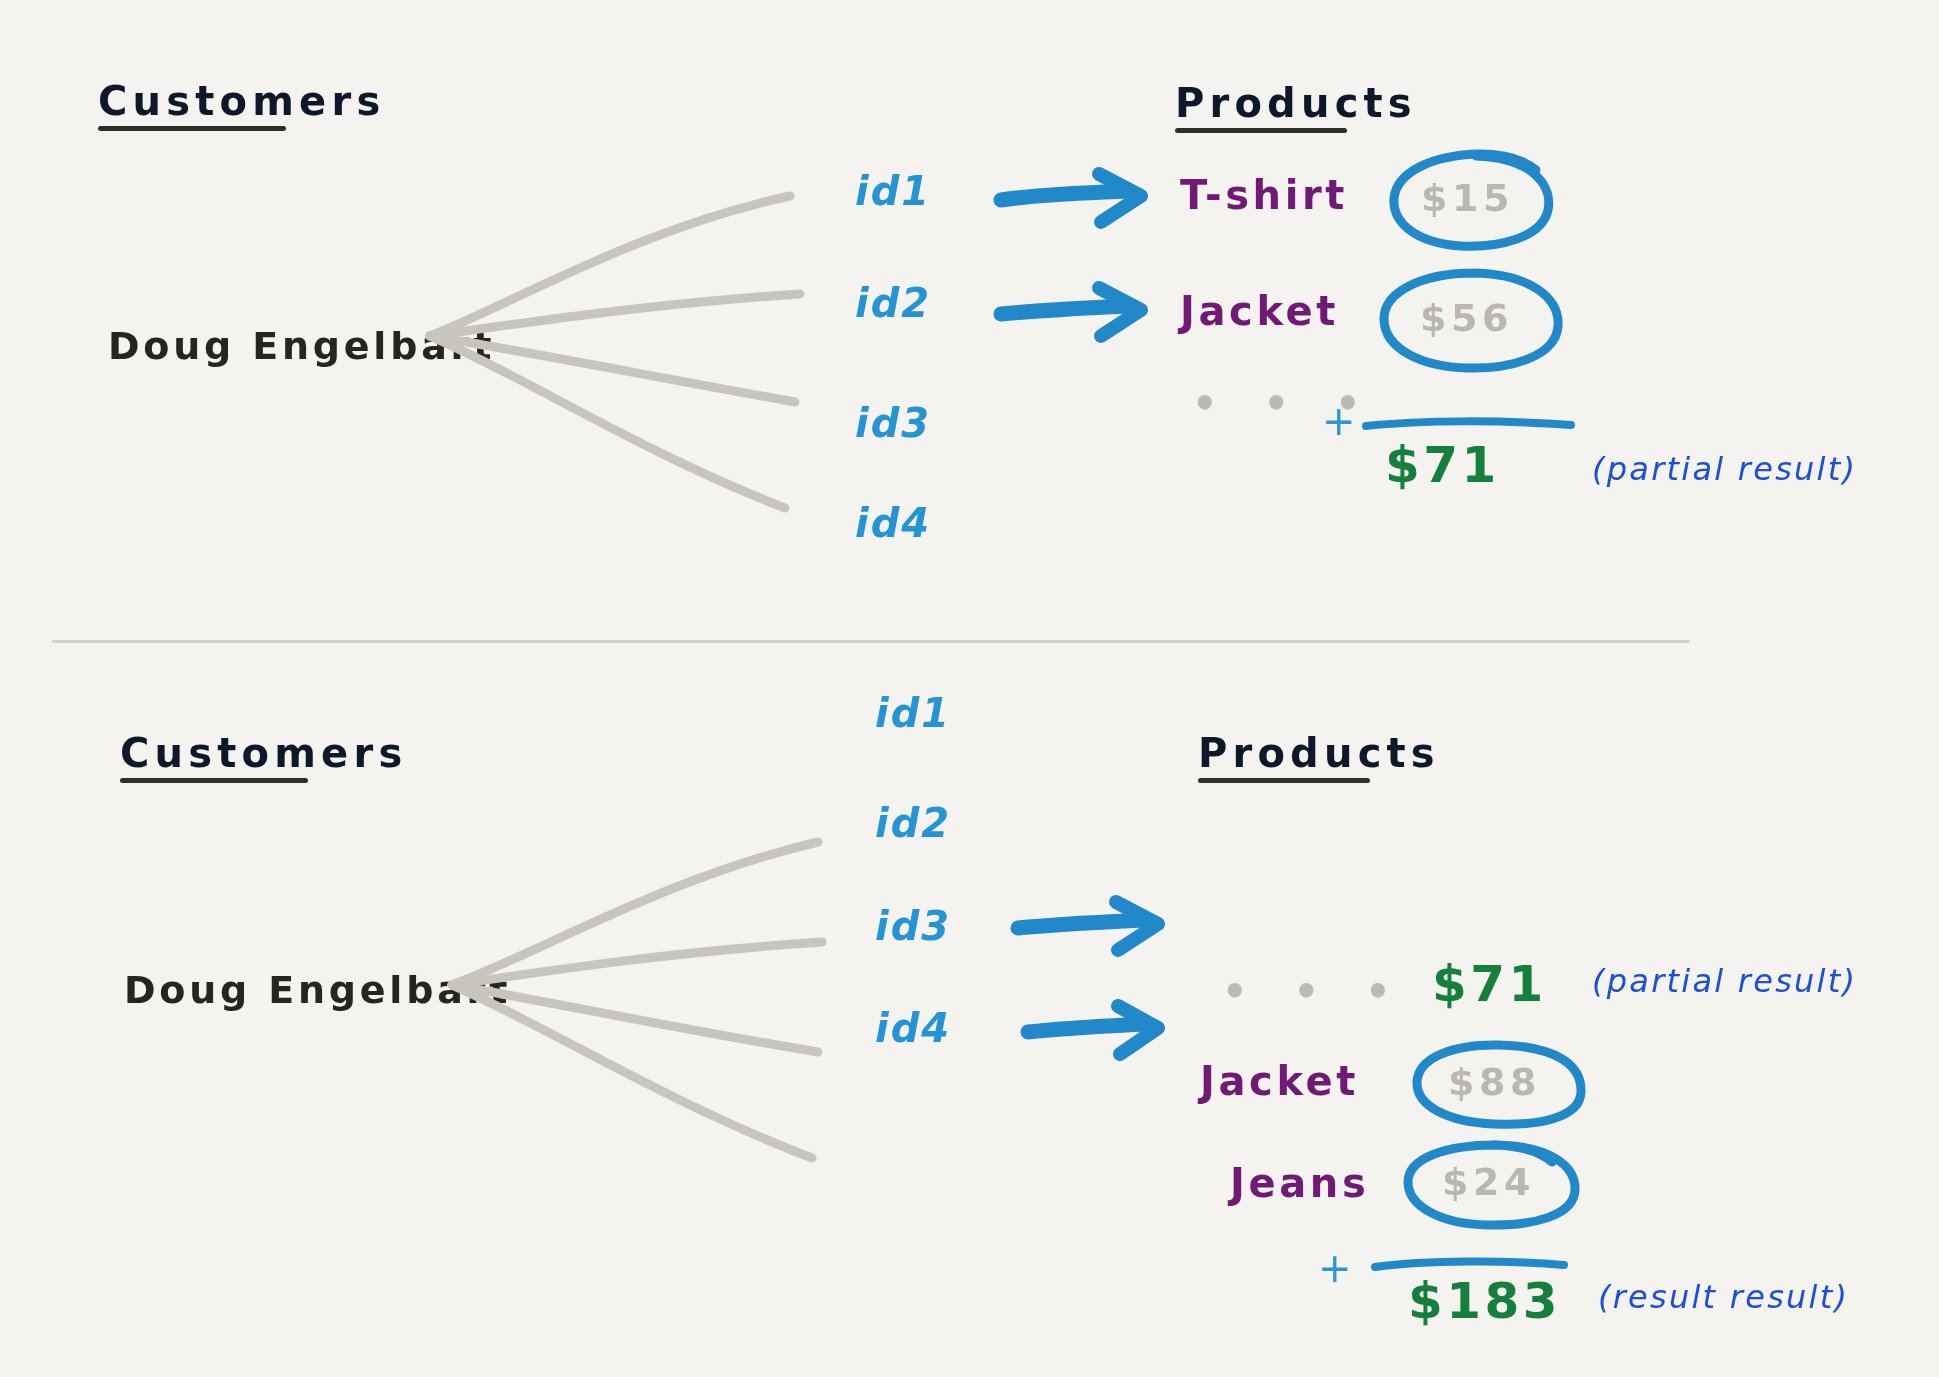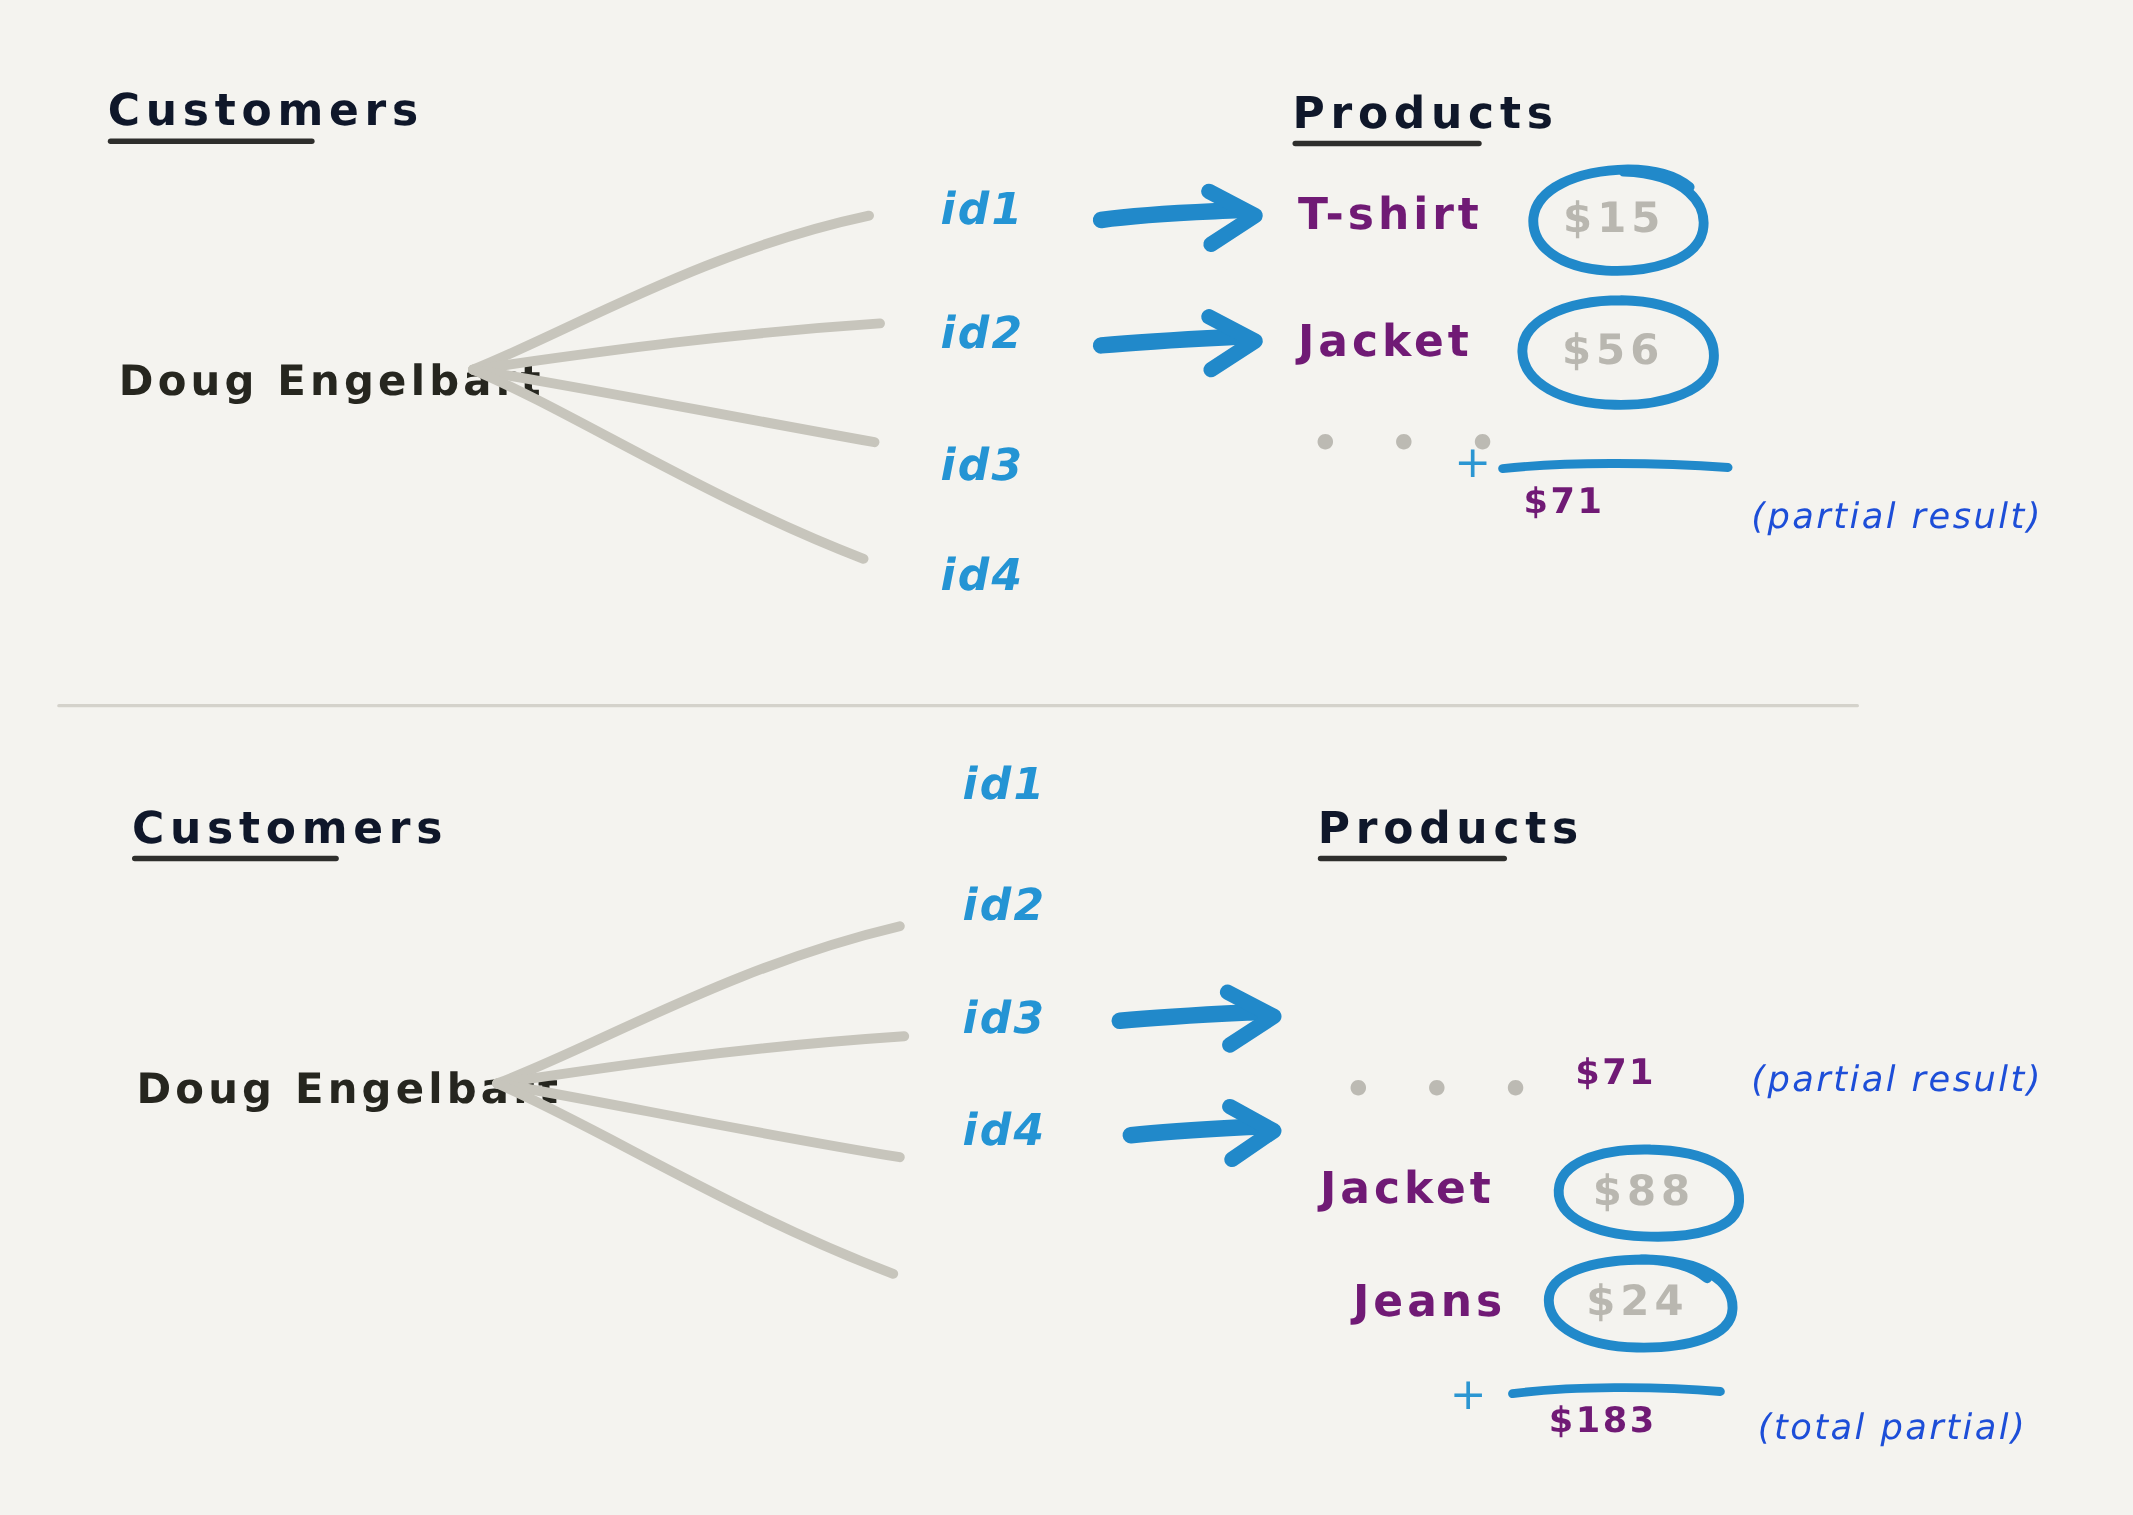--- a/index.html
+++ b/index.html
@@ -45,22 +45,22 @@
     color:#701a75;
     font-size:40px;
     letter-spacing:.09em;
   }
   .price{
     color:#b9b7b0;
     font-size:38px;
     letter-spacing:.12em;
   }
   .sum{
-    color:#701a75;
-    font-size:32px;
+    color:#15803d;
+    font-size:50px;
     letter-spacing:.07em;
   }
   .plus{
     color:#2b96d2;
     font-size:40px;
     font-weight:500;
   }
   .note{
     color:#1d4ed8;
     font-size:32px;
@@ -210,16 +210,16 @@
         <path d="M92,5 C150,5 176,26 175,50 C174,76 132,86 88,85 C40,84 8,66 8,42 C8,18 46,5 96,5 C122,6 140,12 152,22" fill="none" stroke="#2189ca" stroke-width="9" stroke-linecap="round"></path>
       </svg>
       <div class="hand price" style="position:absolute;left:42px;top:20px;">$24</div>
     </div>
 
     <div class="abs hand plus" style="left:1318px;top:1245px;">+</div>
     <svg style="left:1372px;top:1255px;" width="200" height="20">
       <path d="M3,12 C55,5 135,5 192,10" stroke="#2189ca" stroke-width="8" stroke-linecap="round" fill="none"></path>
     </svg>
     <div class="abs hand sum" style="left:1408px;top:1272px;">$183</div>
-    <div class="abs hand note" style="left:1598px;top:1278px;">(total partial)</div>
+    <div class="abs hand note" style="left:1598px;top:1278px;">(result result)</div>
   </div>
 
 </div>
 
 </body></html>

